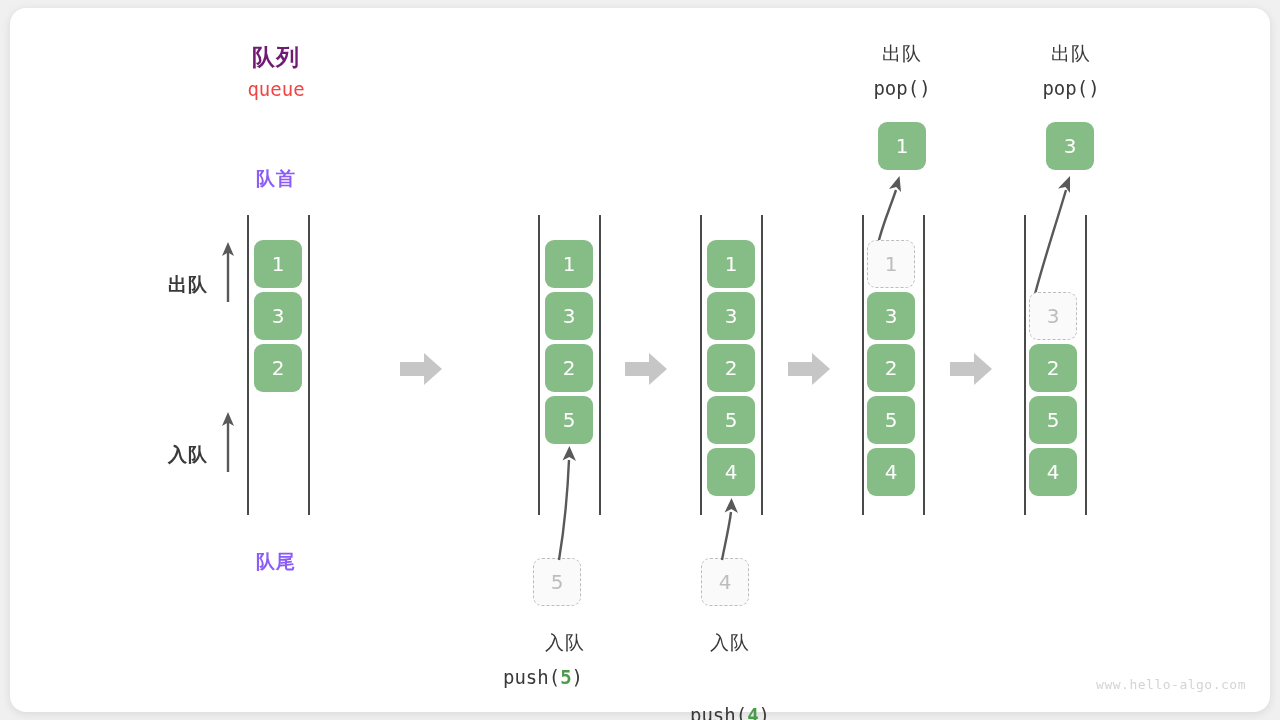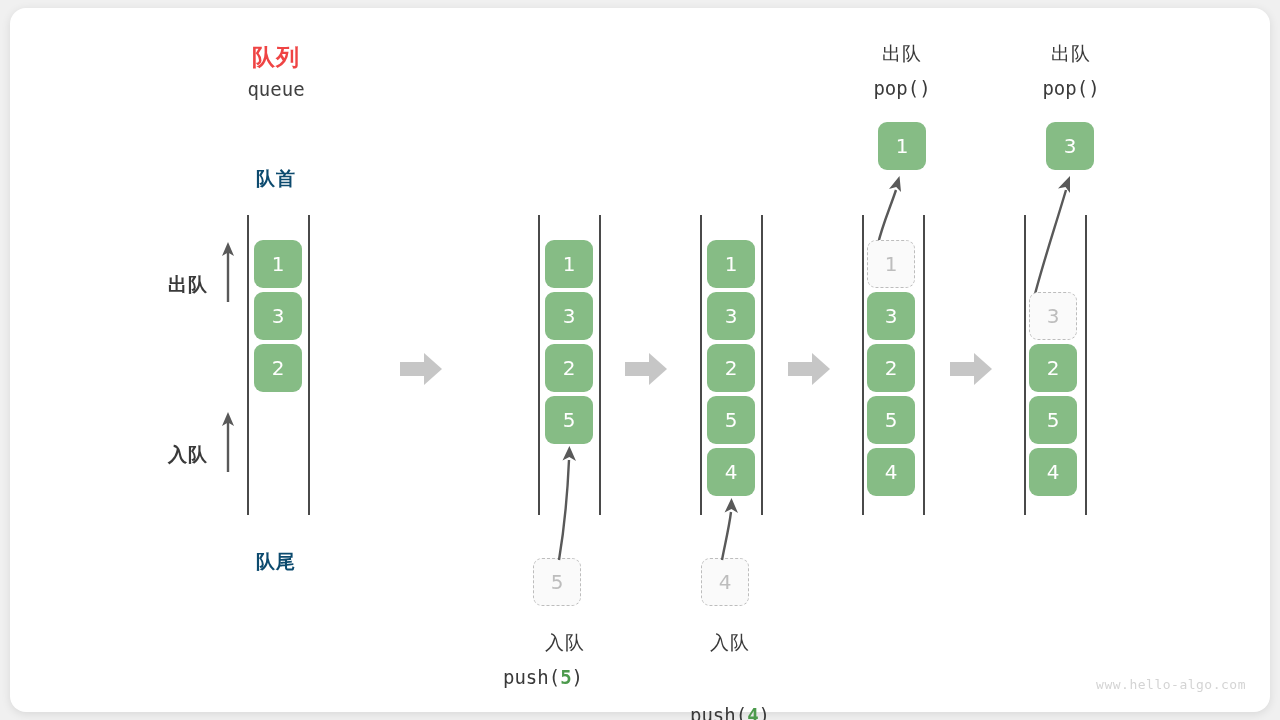--- a/index.html
+++ b/index.html
@@ -24,34 +24,34 @@
     background: #ffffff;
     border-radius: 16px;
     box-shadow: 0 2px 10px rgba(0,0,0,0.10);
   }
   .abs { position: absolute; }
 
   
   .title-cn {
     font-size: 23px;
     font-weight: bold;
+    color: #701a75;
+    text-align: center;
+    letter-spacing: 1px;
+  }
+  .title-en {
+    font-size: 19px;
     color: #ef4444;
     text-align: center;
-    letter-spacing: 1px;
-  }
-  .title-en {
-    font-size: 19px;
-    color: #404040;
-    text-align: center;
     font-family: "DejaVu Sans Mono", "Liberation Mono", monospace;
   }
   .label-bold {
     font-size: 19px;
     font-weight: bold;
-    color: #0c4a6e;
+    color: #8b5cf6;
     text-align: center;
     letter-spacing: 1px;
   }
   .op-cn {
     font-size: 19px;
     color: #3a3a3a;
     text-align: center;
     letter-spacing: 1px;
   }
   .op-code {

